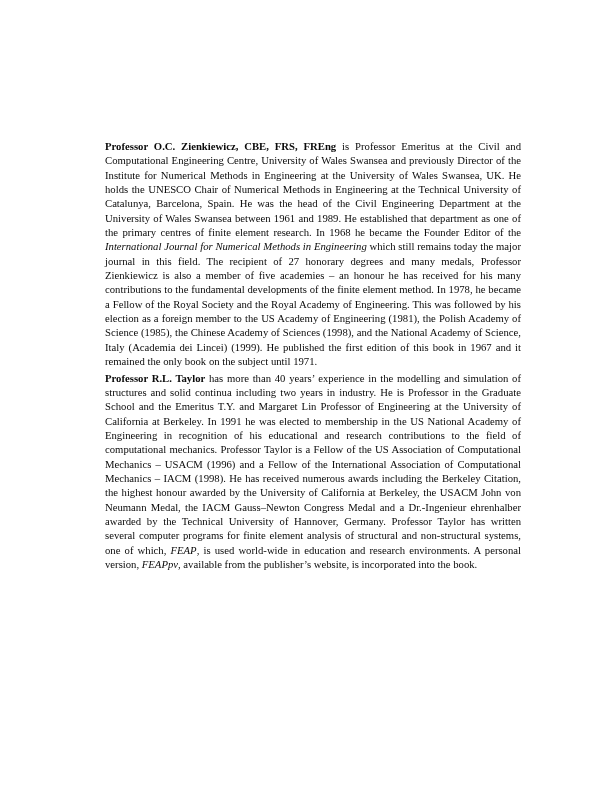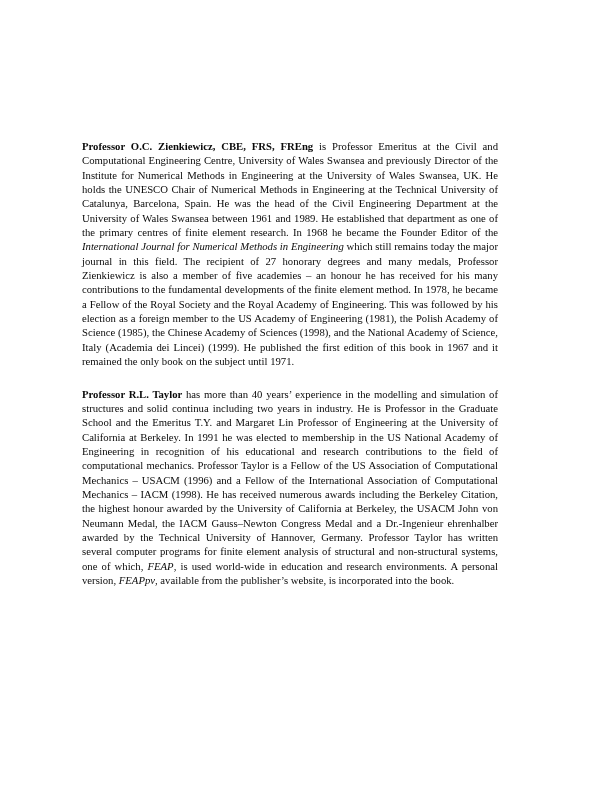--- a/index.html
+++ b/index.html
@@ -9,34 +9,34 @@
   }
   .page {
     position: relative;
     width: 603px;
     height: 800px;
     background: #ffffff;
     overflow: hidden;
   }
   .text-block {
     position: absolute;
-    left: 82px;
+    left: 105px;
     top: 139px;
     width: 416px;
     font-family: "Liberation Serif", serif;
     font-size: 10.7px;
     line-height: 14.35px;
     color: #0a0a0a;
     text-align: justify;
   }
   .para {
     margin: 0;
   }
   .para + .para {
-    margin-top: 18px;
+    margin-top: 2px;
   }
   .seg-bold { font-weight: bold; }
   .seg-italic { font-style: italic; }
 </style>
 </head>
 <body>
 
 <div class="page">
   <div class="text-block">
     <p class="para"><span class="seg-bold">Professor O.C. Zienkiewicz, CBE, FRS, FREng</span><span> is Professor Emeritus at the Civil and Computational Engineering Centre, University of Wales Swansea and previously Director of the Institute for Numerical Methods in Engineering at the University of Wales Swansea, UK. He holds the UNESCO Chair of Numerical Methods in Engineering at the Technical University of Catalunya, Barcelona, Spain. He was the head of the Civil Engineering Department at the University of Wales Swansea between 1961 and 1989. He established that department as one of the primary centres of finite element research. In 1968 he became the Founder Editor of the </span><span class="seg-italic">International Journal for Numerical Methods in Engineering</span><span> which still remains today the major journal in this field. The recipient of 27 honorary degrees and many medals, Professor Zienkiewicz is also a member of five academies – an honour he has received for his many contributions to the fundamental developments of the finite element method. In 1978, he became a Fellow of the Royal Society and the Royal Academy of Engineering. This was followed by his election as a foreign member to the US Academy of Engineering (1981), the Polish Academy of Science (1985), the Chinese Academy of Sciences (1998), and the National Academy of Science, Italy (Academia dei Lincei) (1999). He published the first edition of this book in 1967 and it remained the only book on the subject until 1971.</span></p>

